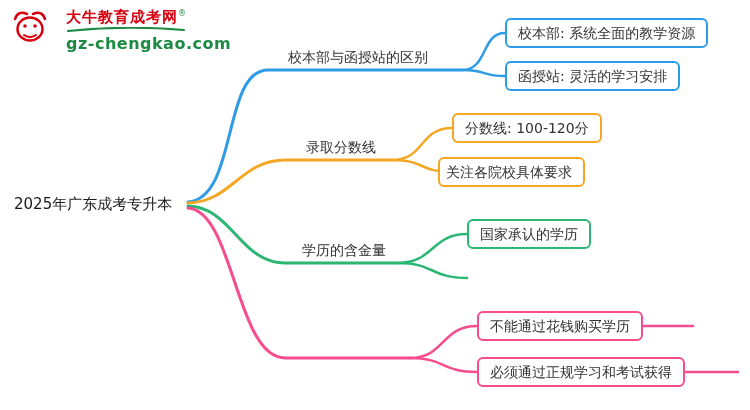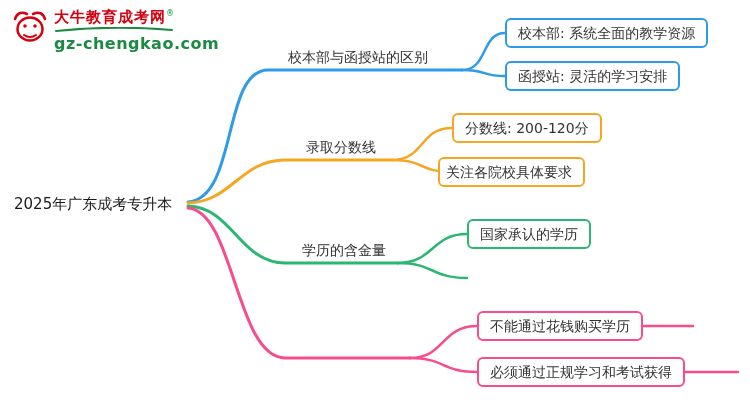--- a/index.html
+++ b/index.html
@@ -6,21 +6,21 @@
   html,body { width:750px; height:410px; }
   body {
     font-family:"DejaVu Sans","Liberation Sans",sans-serif;
     background:#ffffff;
     overflow:hidden;
   }
   .stage { position:relative; width:750px; height:410px; background:#ffffff; }
   .lines { position:absolute; left:0; top:0; z-index:0; }
 
   
-  .logo { position:absolute; left:10px; top:8px; z-index:2; display:flex; align-items:flex-start; gap:4px; }
+  .logo { position:absolute; left:10px; top:8px; z-index:2; display:flex; align-items:flex-start; gap:16px; }
   .logo-icon { width:40px; height:40px; flex:0 0 auto; }
   .logo-texts { display:flex; flex-direction:column; }
   .logo-brand { color:#d7000f; font-weight:bold; font-size:15px; letter-spacing:1px; line-height:1.2; }
   .logo-reg { color:#1c8a43; font-size:8px; vertical-align:super; font-weight:normal; }
   .logo-swoosh { width:120px; height:6px; margin-top:1px; }
   .logo-site { color:#1c8a43; font-size:16px; font-weight:bold; letter-spacing:0.5px; margin-top:1px; }
 
   
   .root-node {
     position:absolute; left:14px; top:195px; z-index:2;
@@ -88,21 +88,21 @@
 
   <div class="root-node">2025年广东成考专升本</div>
 
   <div class="branch-label" style="left:288px; top:49px;">校本部与函授站的区别</div>
   <div class="branch-label" style="left:306px; top:139px;">录取分数线</div>
   <div class="branch-label" style="left:302px; top:242px;">学历的含金量</div>
 
   <div class="leaf bd-blue" style="left:505px; top:18px;">校本部: 系统全面的教学资源</div>
   <div class="leaf bd-blue" style="left:505px; top:61px;">函授站: 灵活的学习安排</div>
 
-  <div class="leaf bd-orange" style="left:452px; top:113px;">分数线: 200-120分</div>
+  <div class="leaf bd-orange" style="left:452px; top:113px;">分数线: 100-120分</div>
   <div class="leaf bd-orange" style="left:438px; top:157px;padding-left:6px;">关注各院校具体要求</div>
 
   <div class="leaf bd-green" style="left:467px; top:219px;">国家承认的学历</div>
 
   <div class="leaf bd-pink" style="left:477px; top:311px;">不能通过花钱购买学历</div>
   <div class="leaf bd-pink" style="left:477px; top:357px;">必须通过正规学习和考试获得</div>
 
 </div>
 
 </body></html>

